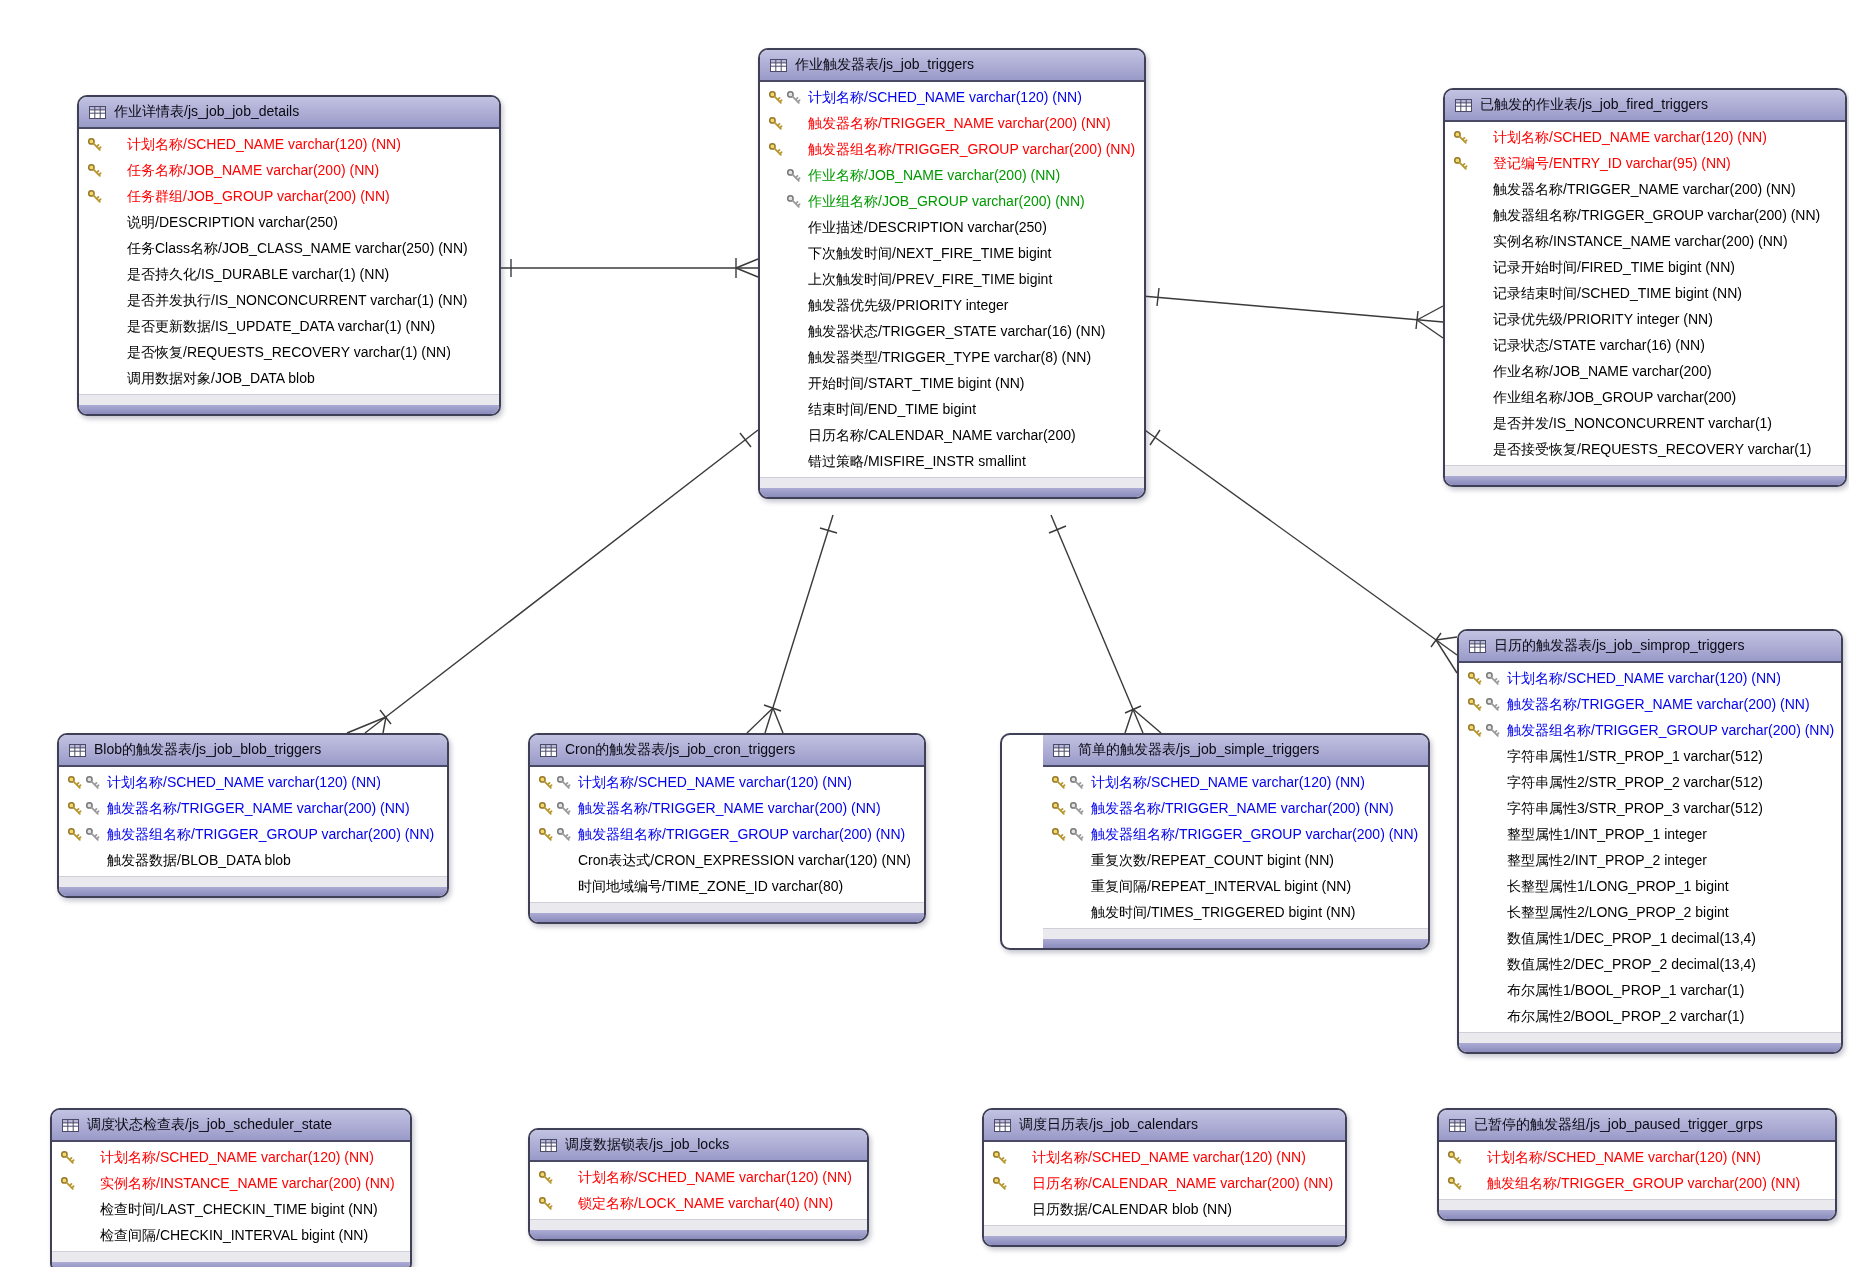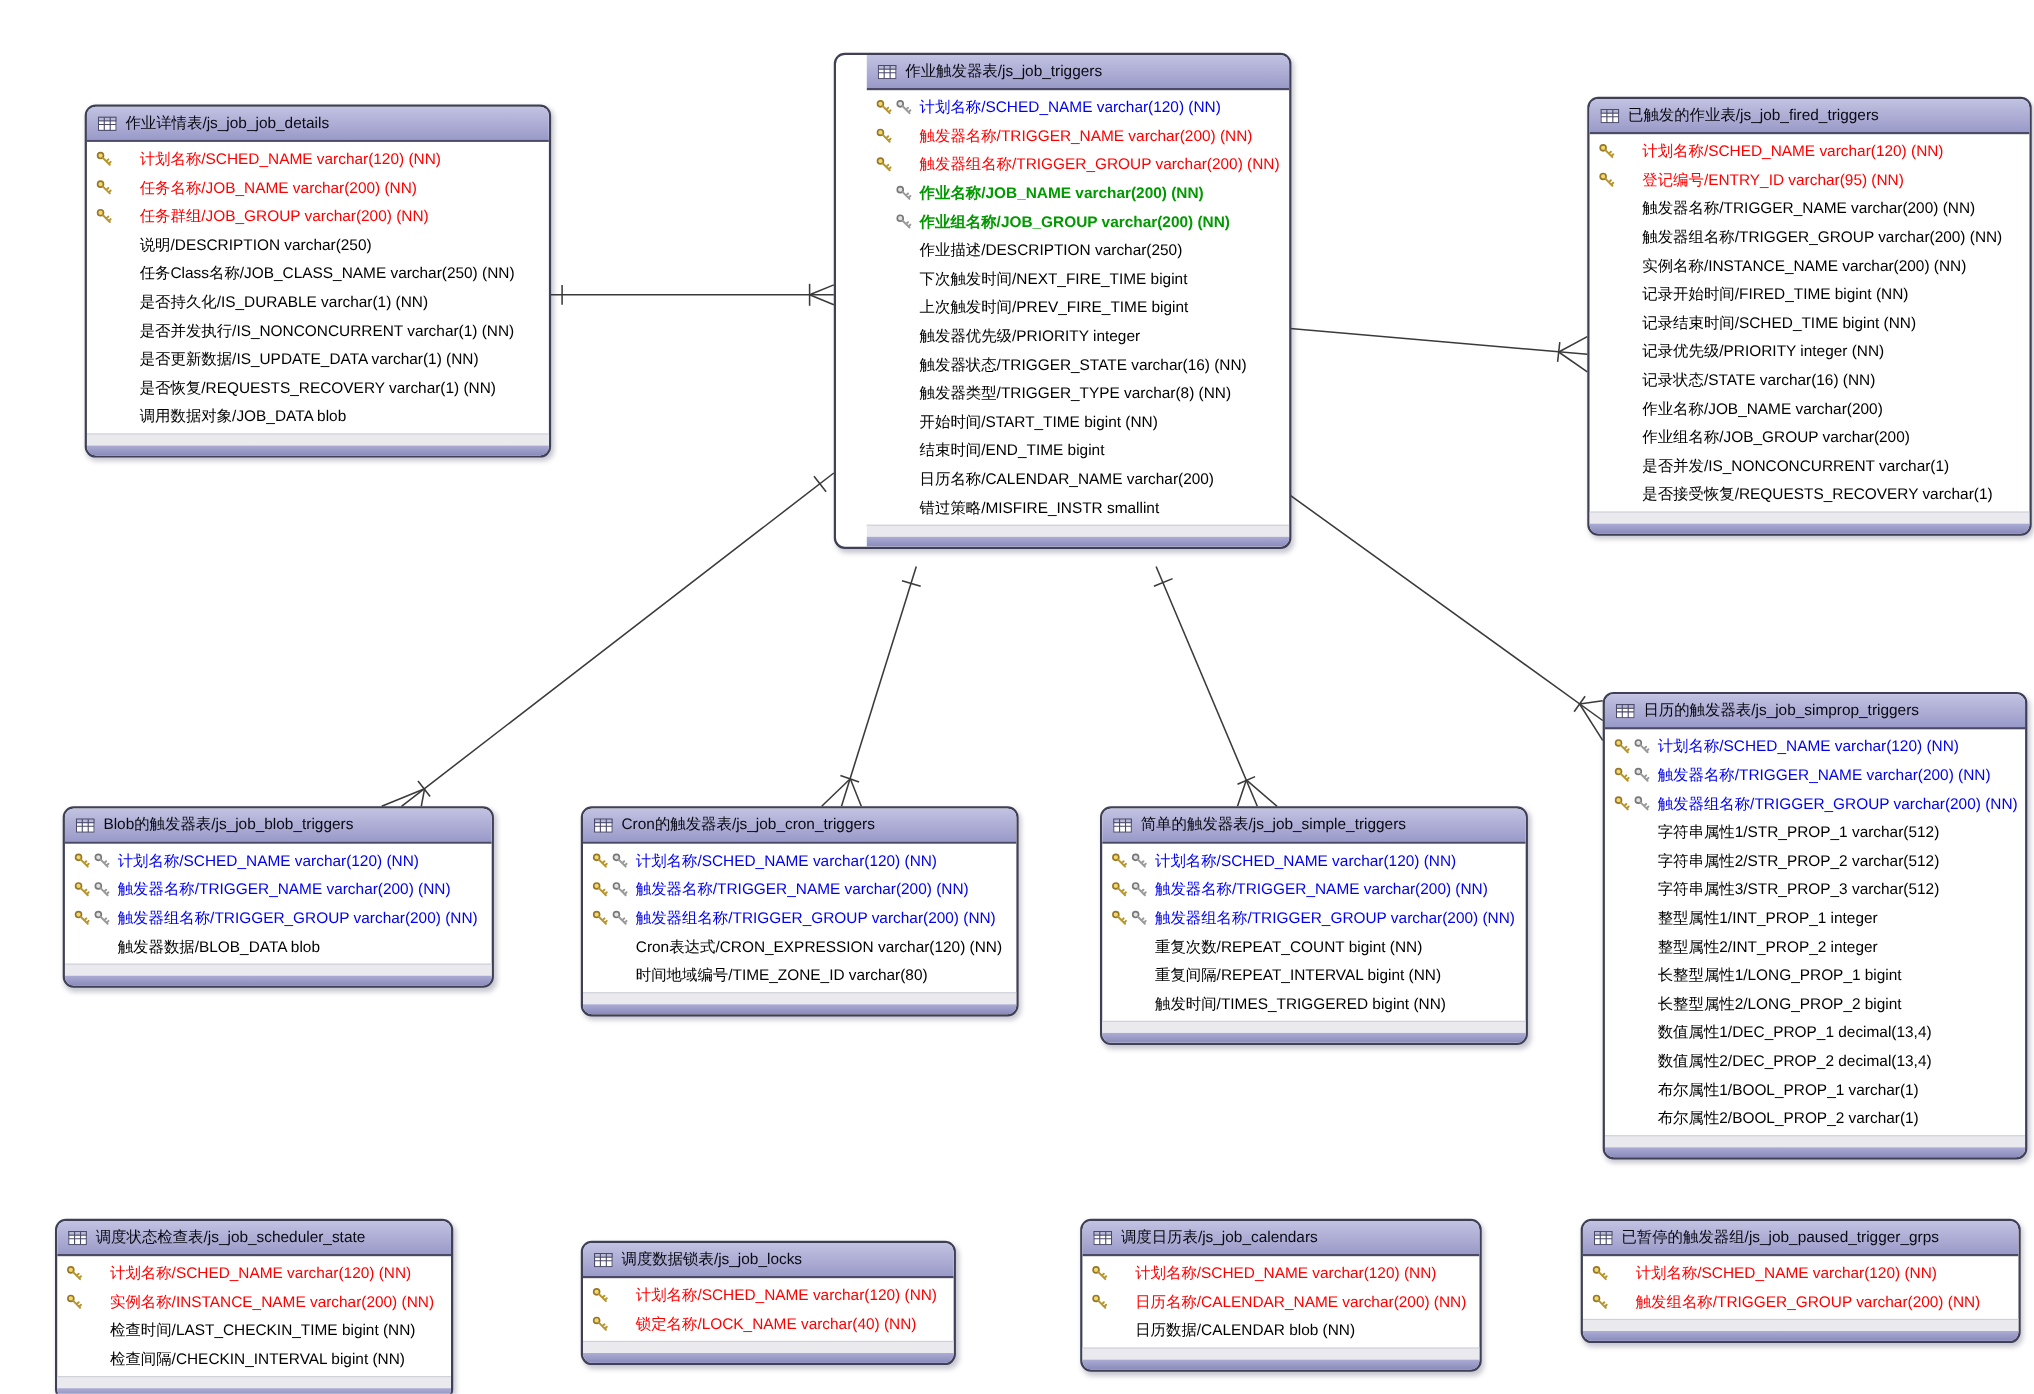--- a/index.html
+++ b/index.html
@@ -11,21 +11,21 @@
        box-shadow:2px 3px 5px rgba(50,50,85,.28);overflow:hidden;z-index:1;}
   .hdr{height:30px;background:linear-gradient(#c2c2e2,#9a9ac9);border-bottom:2px solid #4a4a66;
        display:flex;align-items:center;gap:8px;padding:0 10px;font-size:14px;color:#0a0a14;
        white-space:nowrap;}
   .rows{padding:3px 0 2px 0;}
   .row{height:26px;display:flex;align-items:center;position:relative;padding-left:48px;
        font-size:14px;white-space:nowrap;}
   .keys{position:absolute;left:8px;top:5px;width:38px;height:16px;}
   .kicon{position:absolute;top:0;}
   .k0{left:0;} .k1{left:18px;}
-  .c-pk{color:#ff0000;} .c-pkfk{color:#0000ee;} .c-fk{color:#009900;font-weight:bold;} .c-n{color:#000000;}
+  .c-pk{color:#ff0000;} .c-pkfk{color:#0000ee;} .c-fk{color:#009900;} .c-n{color:#000000;}
   .ftr-gray{height:10px;background:#e9e9ee;border-top:1px solid #cfcfda;}
   .ftr-purple{height:9px;background:linear-gradient(#ababd4,#8b8bbc);}
   .wire{stroke:#3a3a3a;stroke-width:1.4;fill:none;}
 </style>
 </head>
 <body>
 
 <div id="canvas">
   <svg id="wires" width="1849" height="1267">
       <g>
@@ -135,21 +135,21 @@
           <span class="c-n">是否恢复/REQUESTS_RECOVERY varchar(1) (NN)</span>
         </div>
         <div class="row">
           <span class="keys"></span>
           <span class="c-n">调用数据对象/JOB_DATA blob</span>
         </div>
       </div>
       <div class="ftr-gray"></div>
       <div class="ftr-purple"></div>
     </div>
-    <div class="tbl" style="left: 758px; top: 48px; width: 384px; padding-left: 28px;">
+    <div class="tbl" style="left: 758px; top: 48px; width: 384px;">
       <div class="hdr">
         <svg width="17" height="13" viewBox="0 0 17 13">
           <rect x="0.5" y="0.5" width="16" height="12" fill="#ffffff" stroke="#4a4a6a"></rect>
           <rect x="0.5" y="0.5" width="16" height="3.4" fill="#b9b9d6" stroke="#4a4a6a"></rect>
           <line x1="5.8" y1="0.5" x2="5.8" y2="12.5" stroke="#4a4a6a"></line>
           <line x1="11.2" y1="0.5" x2="11.2" y2="12.5" stroke="#4a4a6a"></line>
           <line x1="0.5" y1="7.2" x2="16.5" y2="7.2" stroke="#4a4a6a"></line>
         </svg>
         <span>作业触发器表/js_job_triggers</span>
       </div>
@@ -440,21 +440,21 @@
           <span class="c-n">Cron表达式/CRON_EXPRESSION varchar(120) (NN)</span>
         </div>
         <div class="row">
           <span class="keys"></span>
           <span class="c-n">时间地域编号/TIME_ZONE_ID varchar(80)</span>
         </div>
       </div>
       <div class="ftr-gray"></div>
       <div class="ftr-purple"></div>
     </div>
-    <div class="tbl" style="left: 1000px; top: 733px; width: 385px;">
+    <div class="tbl" style="left: 1000px; top: 733px; width: 385px; padding-left: 41px;">
       <div class="hdr">
         <svg width="17" height="13" viewBox="0 0 17 13">
           <rect x="0.5" y="0.5" width="16" height="12" fill="#ffffff" stroke="#4a4a6a"></rect>
           <rect x="0.5" y="0.5" width="16" height="3.4" fill="#b9b9d6" stroke="#4a4a6a"></rect>
           <line x1="5.8" y1="0.5" x2="5.8" y2="12.5" stroke="#4a4a6a"></line>
           <line x1="11.2" y1="0.5" x2="11.2" y2="12.5" stroke="#4a4a6a"></line>
           <line x1="0.5" y1="7.2" x2="16.5" y2="7.2" stroke="#4a4a6a"></line>
         </svg>
         <span>简单的触发器表/js_job_simple_triggers</span>
       </div>

